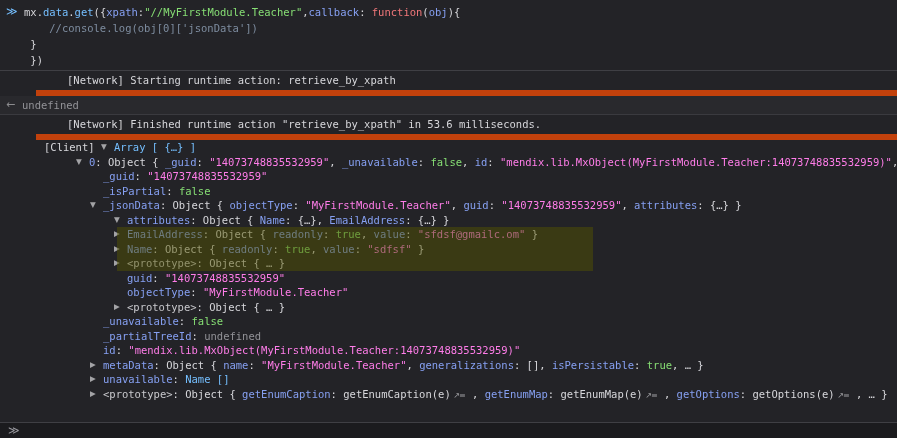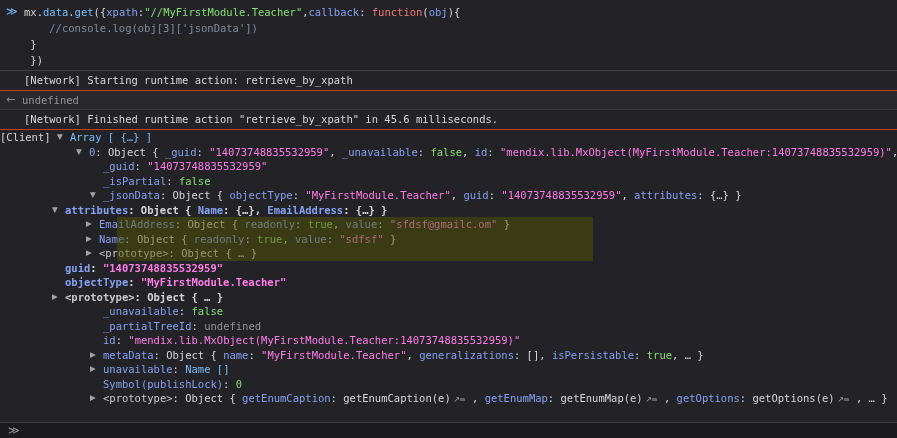--- a/index.html
+++ b/index.html
@@ -22,76 +22,75 @@
   .tk-kw{color:#f2777a}
   .tk-com{color:#7e8da0}
   .tk-undef{color:#929297}
   .tk-dim{color:#c9c9cd}
   .jump-icon{color:#9d9da1;font-family:"DejaVu Sans",sans-serif;font-size:8px;letter-spacing:-1px;padding:0 1px;}
   
   #top-block{position:relative;padding:4px 0 2px 0;border-bottom:1px solid #3f3f44;}
   .code-line{height:16px;line-height:16px;white-space:pre;padding-left:24px;overflow:hidden;}
   .input-prompt{position:absolute;left:6px;top:4px;height:16px;line-height:16px;color:#75bfff;font-size:11px;}
   
-  .msg-log{height:19px;line-height:19px;border-bottom:1px solid #c2410c;padding-left:24px;white-space:pre;overflow:hidden;}
+  .msg-log{height:19px;line-height:19px;border-bottom:6px solid #c2410c;padding-left:31px;white-space:pre;overflow:hidden;margin-left:36px;}
   .msg-result{position:relative;height:18px;line-height:18px;border-bottom:1px solid #3a3a3f;
     padding-left:22px;background:#29292d;white-space:pre;overflow:hidden;}
   .result-icon{position:absolute;left:6px;top:0;color:#8b8b8e;font-family:"DejaVu Sans",sans-serif;font-size:11px;}
   
   #tree{position:relative;height:276px;overflow:hidden;}
   .tree-row{height:14.5px;line-height:14.5px;white-space:pre;overflow:hidden;}
-  .tree-row.lvl1{}
+  .tree-row.lvl1{margin-left:44px;}
   .tree-row.lvl2{padding-left:76px;}
   .tree-row.lvl3{padding-left:90px;}
-  .tree-row.lvl4{padding-left:52px;font-weight:bold;}
-  .tree-row.lvl5{padding-left:78px;margin-left:8px;}
+  .tree-row.lvl4{padding-left:114px;}
+  .tree-row.lvl5{padding-left:114px;}
   .twisty{display:inline-block;width:13px;color:#a3a3a6;font-family:"DejaVu Sans",sans-serif;font-size:7.5px;vertical-align:middle;padding-bottom:2px;}
   .sel-overlay{position:absolute;left:117px;top:87px;width:476px;height:43.5px;
     background:rgba(84,83,0,0.48);pointer-events:none;z-index:2;}
   
   #bottom-input{position:absolute;left:0;right:0;bottom:0;height:15px;line-height:15px;
     background:#1b1b1e;border-top:1px solid #3f3f44;padding-left:8px;}
   #bottom-input .prompt2{color:#9a9aa0;font-size:11px;}
 </style>
 </head>
 <body>
 
 <div id="console">
   <div id="top-block">
     <span class="input-prompt">≫</span>
     <div id="top-lines">
         <div class="code-line"><span class="tk-plain">mx</span><span class="tk-plain">.</span><span class="tk-propblue">data</span><span class="tk-plain">.</span><span class="tk-propblue">get</span><span class="tk-plain">({</span><span class="tk-prop">xpath</span><span class="tk-plain">:</span><span class="tk-green">"//MyFirstModule.Teacher"</span><span class="tk-plain">,</span><span class="tk-prop">callback</span><span class="tk-plain">: </span><span class="tk-kw">function</span><span class="tk-plain">(</span><span class="tk-prop">obj</span><span class="tk-plain">){</span></div>
-        <div class="code-line"><span class="tk-com">    //console.log(obj[3]['jsonData'])</span></div>
+        <div class="code-line"><span class="tk-com">    //console.log(obj[0]['jsonData'])</span></div>
         <div class="code-line"><span class="tk-plain"> }</span></div>
         <div class="code-line"><span class="tk-plain"> })</span></div>
       </div>
   </div>
   <div id="messages">
       <div class="msg-log"><span class="tk-plain">[Network] Starting runtime action: retrieve_by_xpath</span></div>
       <div class="msg-result"><span class="result-icon">←</span><span class="tk-undef">undefined</span></div>
-      <div class="msg-log"><span class="tk-plain">[Network] Finished runtime action "retrieve_by_xpath" in 45.6 milliseconds.</span></div>
+      <div class="msg-log"><span class="tk-plain">[Network] Finished runtime action "retrieve_by_xpath" in 53.6 milliseconds.</span></div>
     </div>
   <div id="tree">
     <div class="sel-overlay"></div>
   <div class="tree-row lvl1"><span class="tk-plain">[Client] </span><span class="twisty">▼</span><span class="tk-propblue">Array [ {…} ]</span></div>
       <div class="tree-row lvl2"><span class="twisty">▼</span><span class="tk-prop">0</span><span class="tk-plain">: Object { </span><span class="tk-prop">_guid</span><span class="tk-plain">: </span><span class="tk-str">"14073748835532959"</span><span class="tk-plain">, </span><span class="tk-prop">_unavailable</span><span class="tk-plain">: </span><span class="tk-green">false</span><span class="tk-plain">, </span><span class="tk-prop">id</span><span class="tk-plain">: </span><span class="tk-str">"mendix.lib.MxObject(MyFirstModule.Teacher:14073748835532959)"</span><span class="tk-plain">, …</span></div>
       <div class="tree-row lvl3"><span class="twisty"></span><span class="tk-prop">_guid</span><span class="tk-plain">: </span><span class="tk-str">"14073748835532959"</span></div>
       <div class="tree-row lvl3"><span class="twisty"></span><span class="tk-prop">_isPartial</span><span class="tk-plain">: </span><span class="tk-green">false</span></div>
       <div class="tree-row lvl3"><span class="twisty">▼</span><span class="tk-prop">_jsonData</span><span class="tk-plain">: Object { </span><span class="tk-prop">objectType</span><span class="tk-plain">: </span><span class="tk-str">"MyFirstModule.Teacher"</span><span class="tk-plain">, </span><span class="tk-prop">guid</span><span class="tk-plain">: </span><span class="tk-str">"14073748835532959"</span><span class="tk-plain">, </span><span class="tk-prop">attributes</span><span class="tk-plain">: {…} }</span></div>
       <div class="tree-row lvl4"><span class="twisty">▼</span><span class="tk-prop">attributes</span><span class="tk-plain">: Object { </span><span class="tk-prop">Name</span><span class="tk-plain">: {…}, </span><span class="tk-prop">EmailAddress</span><span class="tk-plain">: {…} }</span></div>
       <div class="tree-row lvl5"><span class="twisty">▶</span><span class="tk-prop">EmailAddress</span><span class="tk-plain">: Object { </span><span class="tk-prop">readonly</span><span class="tk-plain">: </span><span class="tk-green">true</span><span class="tk-plain">, </span><span class="tk-prop">value</span><span class="tk-plain">: </span><span class="tk-str">"sfdsf@gmailc.om"</span><span class="tk-plain"> }</span></div>
       <div class="tree-row lvl5"><span class="twisty">▶</span><span class="tk-prop">Name</span><span class="tk-plain">: Object { </span><span class="tk-prop">readonly</span><span class="tk-plain">: </span><span class="tk-green">true</span><span class="tk-plain">, </span><span class="tk-prop">value</span><span class="tk-plain">: </span><span class="tk-str">"sdfsf"</span><span class="tk-plain"> }</span></div>
       <div class="tree-row lvl5"><span class="twisty">▶</span><span class="tk-dim">&lt;prototype&gt;</span><span class="tk-plain">: Object { … }</span></div>
       <div class="tree-row lvl4"><span class="twisty"></span><span class="tk-prop">guid</span><span class="tk-plain">: </span><span class="tk-str">"14073748835532959"</span></div>
       <div class="tree-row lvl4"><span class="twisty"></span><span class="tk-prop">objectType</span><span class="tk-plain">: </span><span class="tk-str">"MyFirstModule.Teacher"</span></div>
       <div class="tree-row lvl4"><span class="twisty">▶</span><span class="tk-dim">&lt;prototype&gt;</span><span class="tk-plain">: Object { … }</span></div>
       <div class="tree-row lvl3"><span class="twisty"></span><span class="tk-prop">_unavailable</span><span class="tk-plain">: </span><span class="tk-green">false</span></div>
       <div class="tree-row lvl3"><span class="twisty"></span><span class="tk-prop">_partialTreeId</span><span class="tk-plain">: </span><span class="tk-undef">undefined</span></div>
       <div class="tree-row lvl3"><span class="twisty"></span><span class="tk-prop">id</span><span class="tk-plain">: </span><span class="tk-str">"mendix.lib.MxObject(MyFirstModule.Teacher:14073748835532959)"</span></div>
       <div class="tree-row lvl3"><span class="twisty">▶</span><span class="tk-prop">metaData</span><span class="tk-plain">: Object { </span><span class="tk-prop">name</span><span class="tk-plain">: </span><span class="tk-str">"MyFirstModule.Teacher"</span><span class="tk-plain">, </span><span class="tk-prop">generalizations</span><span class="tk-plain">: [], </span><span class="tk-prop">isPersistable</span><span class="tk-plain">: </span><span class="tk-green">true</span><span class="tk-plain">, … }</span></div>
       <div class="tree-row lvl3"><span class="twisty">▶</span><span class="tk-prop">unavailable</span><span class="tk-plain">: </span><span class="tk-propblue">Name []</span></div>
-      <div class="tree-row lvl3"><span class="twisty"></span><span class="tk-prop">Symbol(publishLock)</span><span class="tk-plain">: </span><span class="tk-green">0</span></div>
       <div class="tree-row lvl3"><span class="twisty">▶</span><span class="tk-dim">&lt;prototype&gt;</span><span class="tk-plain">: Object { </span><span class="tk-prop">getEnumCaption</span><span class="tk-plain">: getEnumCaption(e)</span><span class="jump-icon"> ↗≡</span><span class="tk-plain"> , </span><span class="tk-prop">getEnumMap</span><span class="tk-plain">: getEnumMap(e)</span><span class="jump-icon"> ↗≡</span><span class="tk-plain"> , </span><span class="tk-prop">getOptions</span><span class="tk-plain">: getOptions(e)</span><span class="jump-icon"> ↗≡</span><span class="tk-plain"> , … }</span></div>
     </div>
   <div id="bottom-input">
     <span class="prompt2">≫</span>
   </div>
 </div>
 
 </body></html>

